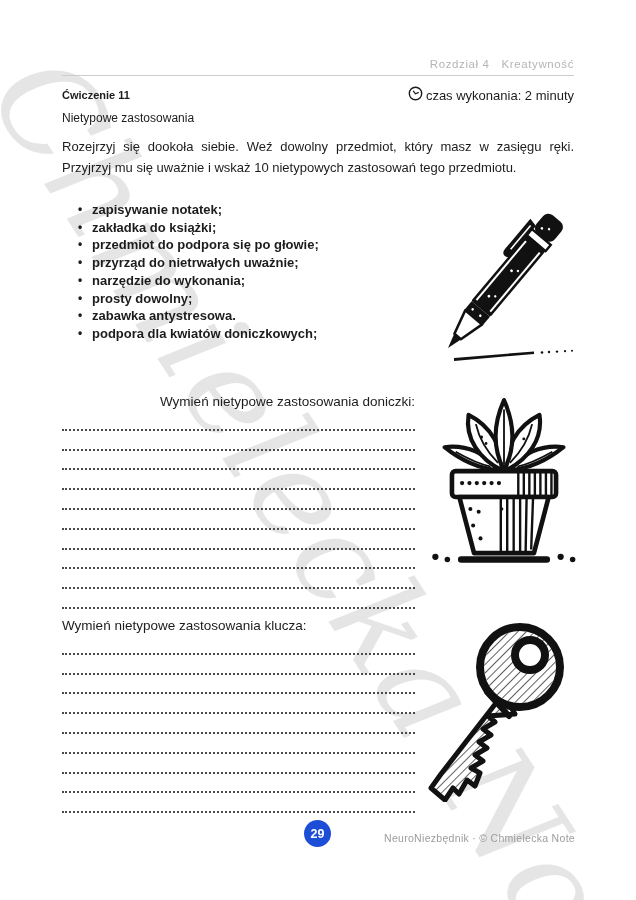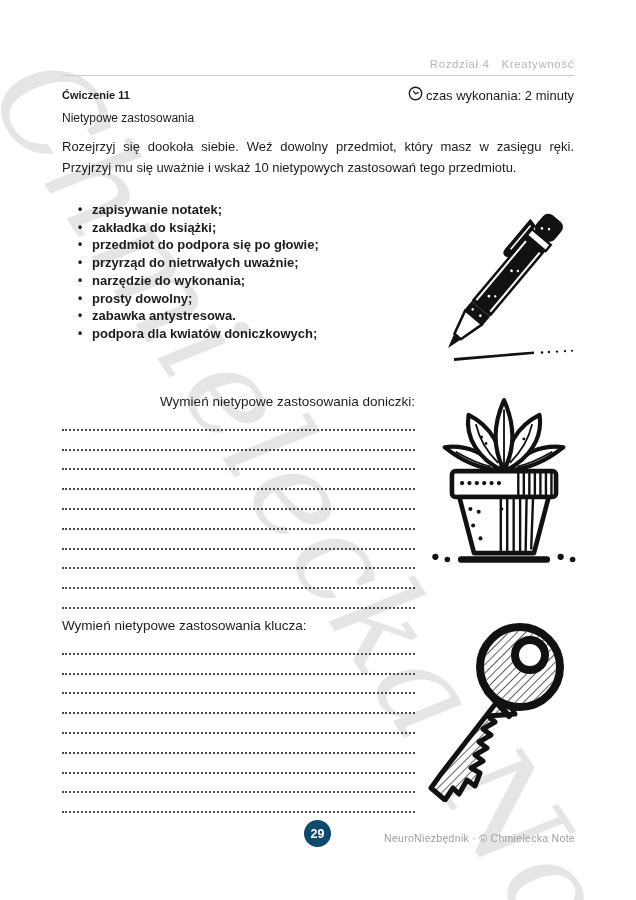--- a/index.html
+++ b/index.html
@@ -29,21 +29,21 @@
   .example .lead em{font-style:italic;}
   .example ul{list-style:none; margin:5px 0 0 0; padding:0;font-weight:bold;}
   .example li{position:relative; padding-left:30px; line-height:17.7px;}
   .example li::before{content:"•"; position:absolute; left:16px; font-size:12px;}
   .task{position:absolute; left:62px; width:353px; font-size:13.5px;}
   .task .lines{margin-top:2px;}
   .ans-line{height:17.8px; border-bottom:2px dotted #4a4a4a;}
   .illus{position:absolute; z-index:1;}
   .badge{
     position:absolute; left:304px; top:820px; width:27px; height:27px; border-radius:50%;
-    background:#0c4a6e; color:#fff; font-size:12.5px; font-weight:bold;
+    background:#1d4ed8; color:#fff; font-size:12.5px; font-weight:bold;
     display:flex; align-items:center; justify-content:center;
   }
   .credit{position:absolute; top:832px; right:61px; font-size:10.5px; color:#9c9c9c; letter-spacing:.3px;margin-left:36px;}
 </style>
 </head>
 <body>
 
 <div class="page">
 
   <div class="wm">Chmielecka Note</div>

